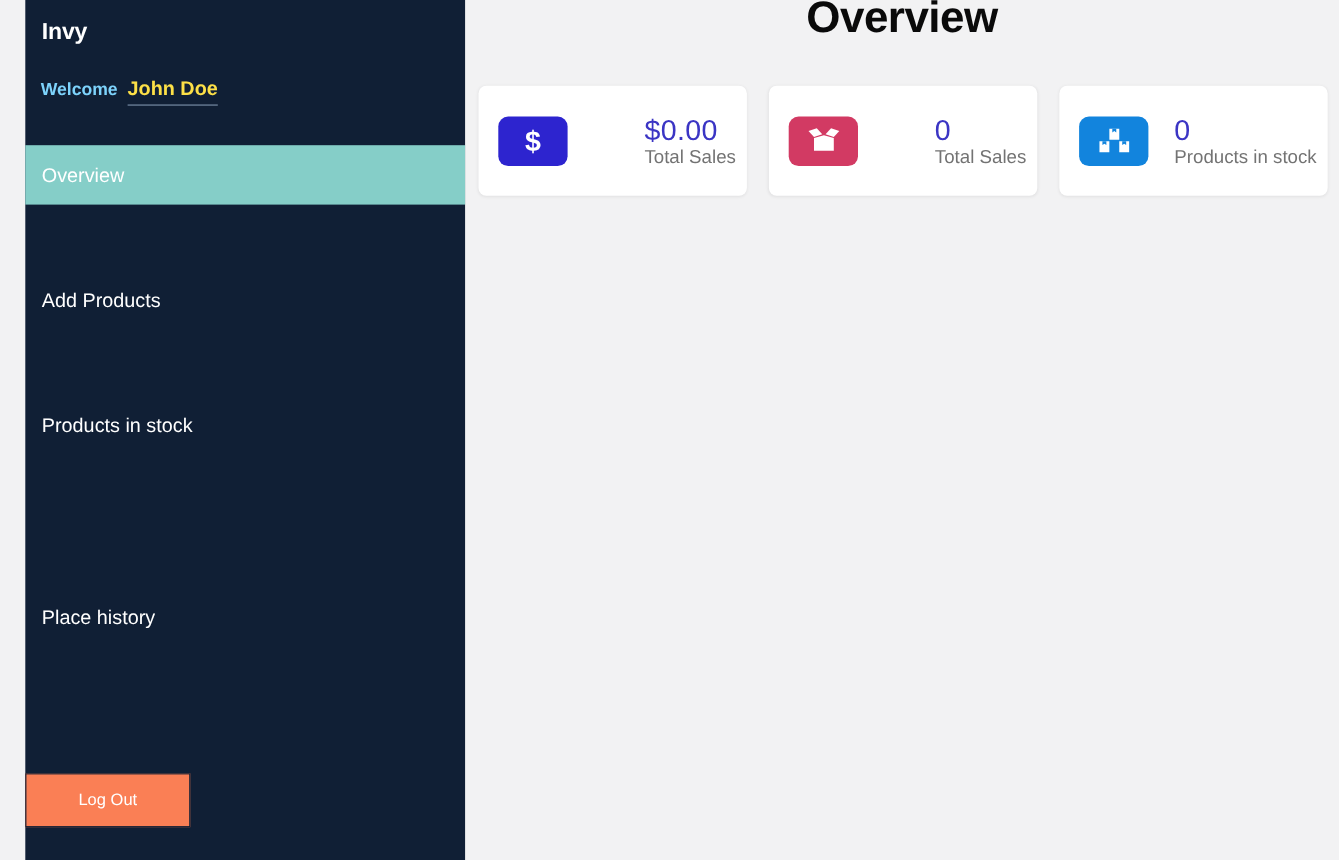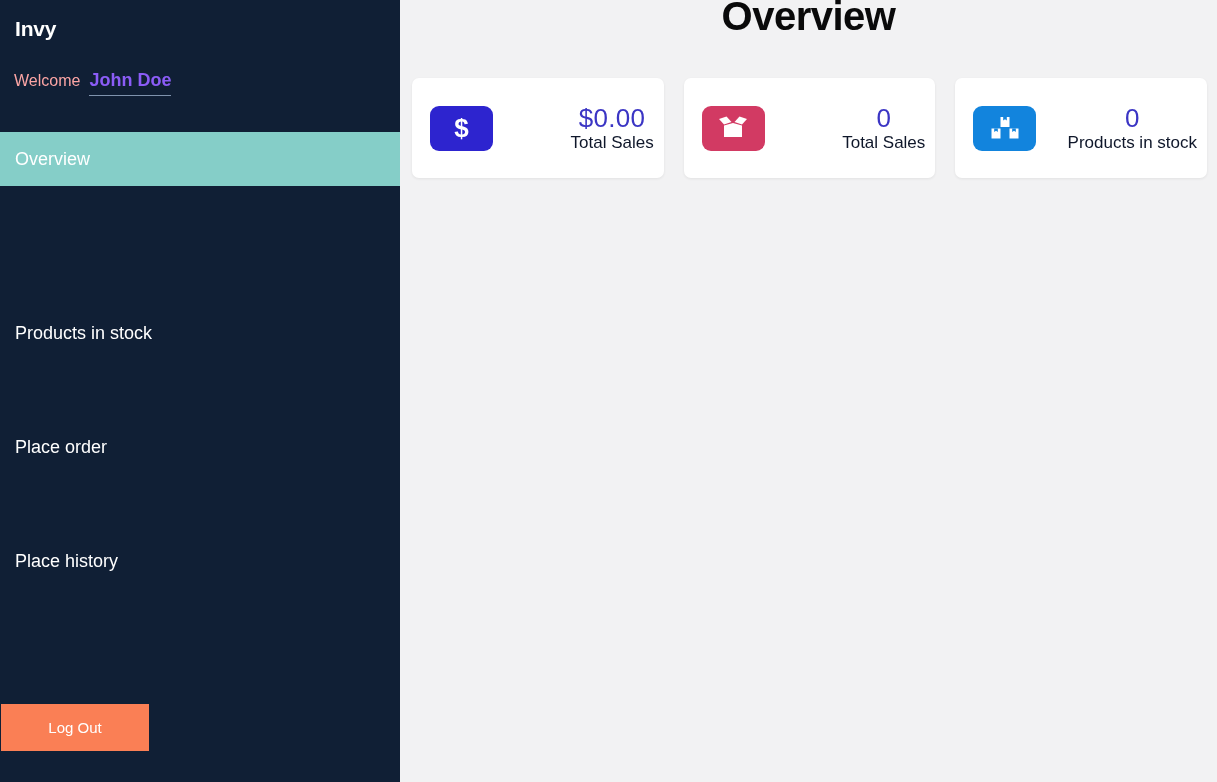--- a/index.html
+++ b/index.html
@@ -3,41 +3,41 @@
 <meta charset="utf-8">
 <title>Invy — Overview</title>
 <style>
   * { margin:0; padding:0; box-sizing:border-box; }
   html, body {
     width:1217px; height:782px;
     overflow:hidden;
     font-family:"Liberation Sans", sans-serif;
     background:#f2f2f3;
   }
-  .app { display:flex; width:1217px; height:782px; }
+  .app { display:flex; width:1217px; height:782px;padding-left:23px; }
 
   
   .sidebar {
     width:400px; height:782px; flex:0 0 400px;
     background:#101f35;
     position:relative;
     color:#ffffff;
   }
   .brand {
     position:absolute; left:15px; top:17px;
     font-size:21px; font-weight:bold; letter-spacing:-0.2px;
     color:#ffffff;
   }
   .welcome-row {
     position:absolute; left:14px; top:70px;
     display:flex; align-items:baseline; gap:9px;
   }
-  .welcome-label { font-size:16px; font-weight:400; color:#fca5a5; }
+  .welcome-label { font-size:16px; font-weight:700; color:#7dd3fc; }
   .welcome-name {
-    font-size:18px; font-weight:bold; color:#8b5cf6;
+    font-size:18px; font-weight:bold; color:#fde047;
     padding-bottom:4px;
     border-bottom:1px solid #7f93ad;
   }
 
   .nav { position:absolute; left:0; top:132px; width:400px; }
   .nav-item {
     height:54px;
     display:flex; align-items:center;
     padding-left:15px;
     font-size:18px; color:#ffffff;
@@ -96,29 +96,29 @@
   }
   .card-icon {
     width:63px; height:45px;
     border-radius:9px;
     display:flex; align-items:center; justify-content:center;
     flex:0 0 63px;
   }
   .card-icon svg { display:block; }
   .card-text {
     margin-left:auto;
-    text-align:center;
+    text-align:left;
     line-height:1.08;
   }
   .card-value {
     font-size:26px; color:#3b35c4; font-weight:400;
     letter-spacing:0.3px;
   }
   .card-label {
-    font-size:17px; color:#0f172a; font-weight:400;
+    font-size:17px; color:#737373; font-weight:400;
     margin-top:2px;
   }
 </style>
 </head>
 <body>
 
 <div class="app">
 
   <aside class="sidebar">
 
@@ -128,30 +128,30 @@
       <span class="welcome-label">Welcome</span>
       <span class="welcome-name">John Doe</span>
     </div>
 
     <nav class="nav">
       <div class="nav-item active">
         <span>Overview</span>
       </div>
       <div class="nav-gap"></div>
 
+      <div class="nav-item">
+        <span>Add Products</span>
+      </div>
       <div class="nav-gap"></div>
 
       <div class="nav-item">
         <span>Products in stock</span>
       </div>
       <div class="nav-gap"></div>
 
-      <div class="nav-item">
-        <span>Place order</span>
-      </div>
       <div class="nav-gap"></div>
 
       <div class="nav-item">
         <span>Place history</span>
       </div>
     </nav>
 
     <div class="logout-wrap">
       <button class="logout-btn">Log Out</button>
     </div>

